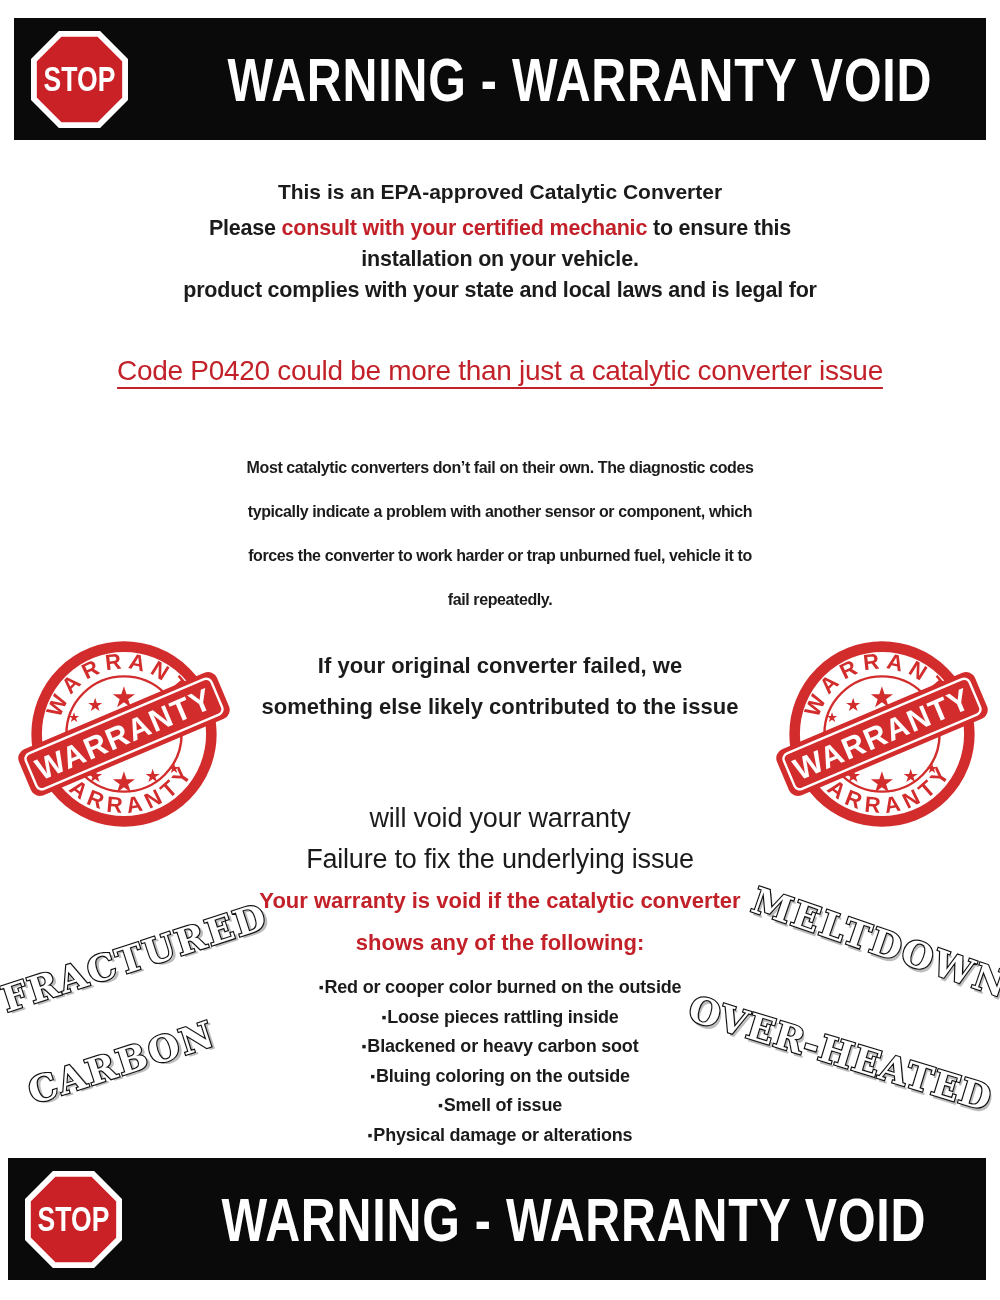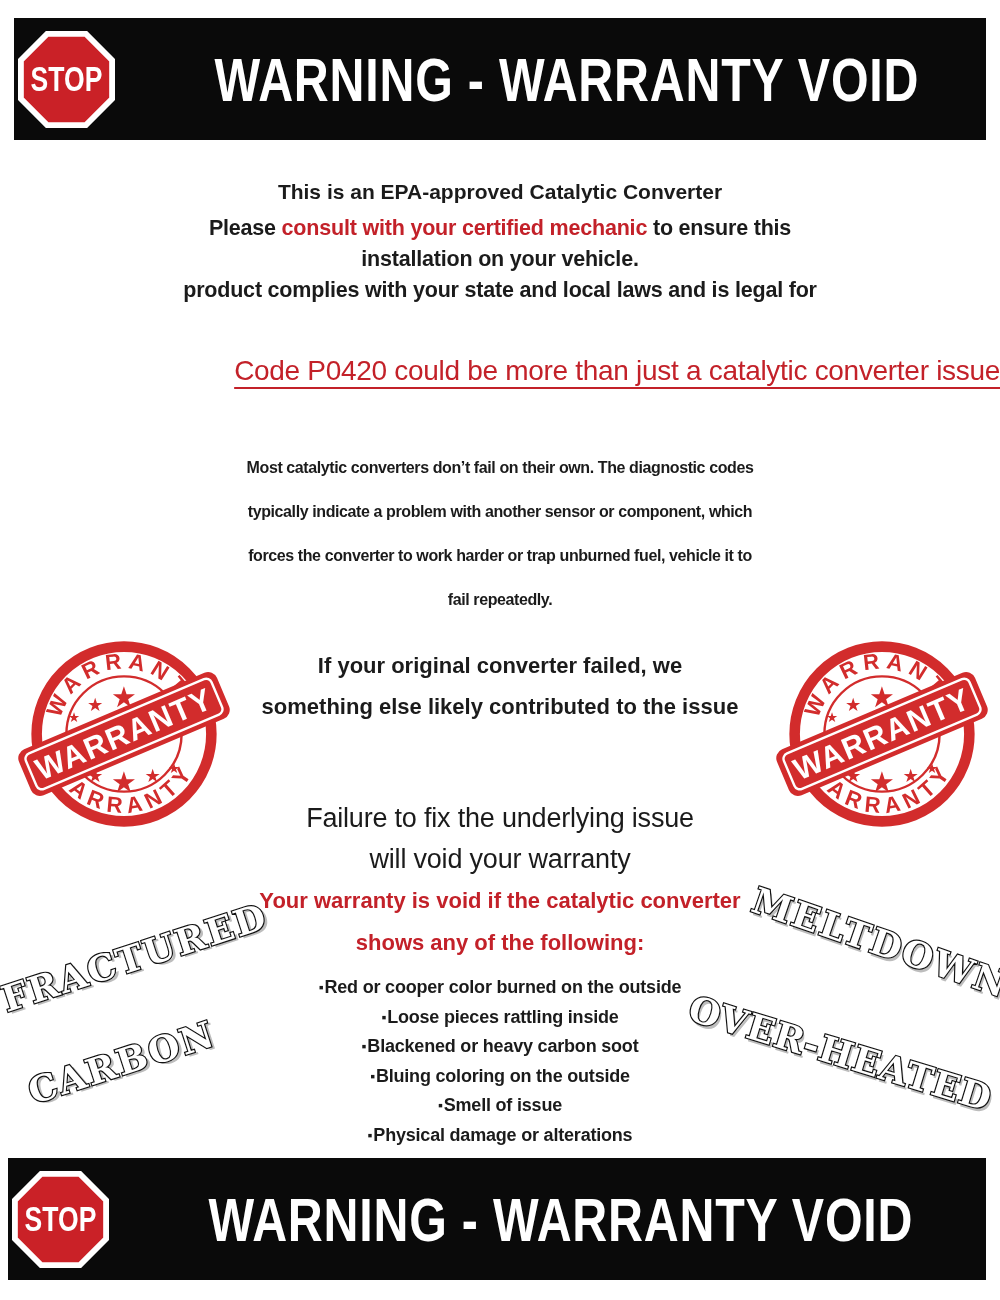--- a/index.html
+++ b/index.html
@@ -17,41 +17,40 @@
     background:#ffffff;
     overflow:hidden;
     font-family:"Liberation Sans", sans-serif;
     color:var(--ink);
   }
   
   .banner{
     position:absolute;
     background:var(--banner-bg);
     display:flex;align-items:center;justify-content:space-between;
-    padding:0 4px;
+    padding:0 17px;
   }
   .banner-top{left:14px;right:14px;top:18px;height:122px;}
   .banner-bottom{left:8px;right:14px;top:1158px;height:122px;}
   .stop-sign{width:97px;height:97px;flex:0 0 auto;}
   .banner-title{flex:1;text-align:center;overflow:visible;}
   .banner-title-text{
     display:inline-block;
     font-size:62px;font-weight:700;color:#ffffff;
     letter-spacing:1px;white-space:nowrap;
     transform:scaleX(.78);
   }
   
   .sec{position:absolute;left:0;width:100%;text-align:center;}
   .sec-epa{top:160px;font-size:21px;font-weight:700;margin-top:20px;}
   .sec-consult{top:213px;font-size:21.5px;font-weight:700;line-height:31px;letter-spacing:-.2px;}
   .red{color:var(--red-text);margin-top:12px;}
   .sec-code{
     top:355px;font-size:28px;font-weight:400;color:var(--red-text);
     letter-spacing:-.3px;
-    text-align:right;
   }
   .sec-code .u{
     text-decoration:underline;
     text-decoration-thickness:2px;
     text-underline-offset:7px;
     text-decoration-color:var(--red-text);
   }
   .sec-diag{top:446px;font-size:16px;font-weight:700;line-height:44px;letter-spacing:-.4px;}
   .sec-cause{top:645px;font-size:22px;font-weight:700;line-height:41px;}
   .sec-failure{top:798px;font-size:27px;font-weight:500;line-height:41px;letter-spacing:-.2px;}
@@ -178,22 +177,22 @@
       </g>
     </svg>
   </div>
 
   <div class="sec sec-cause">
     <span class="line">If your original converter failed, we</span>
     <span class="line">something else likely contributed to the issue</span>
   </div>
 
   <div class="sec sec-failure">
+    <span class="line">will void your warranty</span>
     <span class="line">Failure to fix the underlying issue</span>
-    <span class="line">will void your warranty</span>
   </div>
 
   <div class="sec sec-void">
     <span class="line">Your warranty is void if the catalytic converter</span>
     <span class="line">shows any of the following:</span>
   </div>
 
   <div class="sec sec-bullets">
     <span class="line bullet-line"><span class="marker">▪</span><span>Red or cooper color burned on the outside</span></span>
     <span class="line bullet-line"><span class="marker">▪</span><span>Loose pieces rattling inside</span></span>

